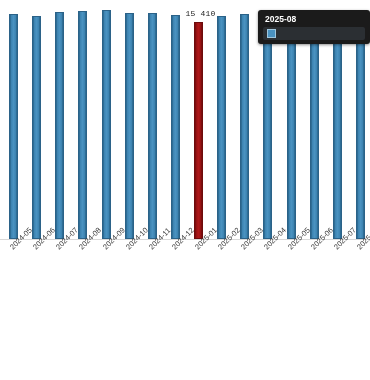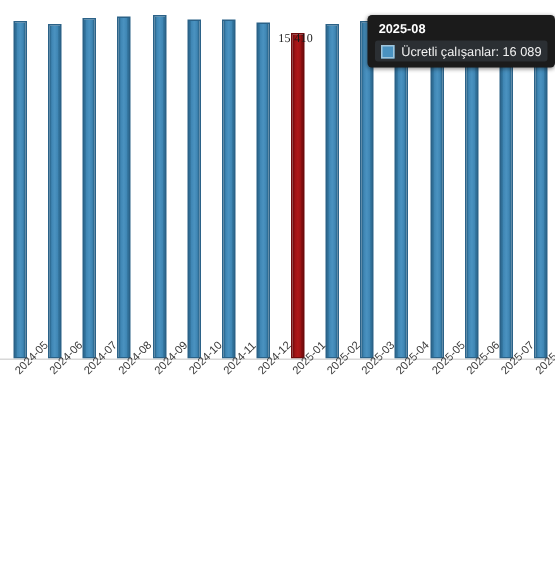--- a/index.html
+++ b/index.html
@@ -68,24 +68,23 @@
     width: 370px;
     height: 1px;
     background: #d8d8d8;
   }
 
   
   .value-label {
     position: absolute;
     font-size: 8px;
     color: #1a1a1a;
-    font-family: Liberation Serif, serif;
+    font-family: Liberation Mono, monospace;
     white-space: nowrap;
     letter-spacing: 0.2px;
-    margin-top: 12px;
   }
 
   
   .xaxis-layer {
     position: absolute;
     left: 0;
     top: 240px;
     width: 370px;
     height: 60px;
   }
@@ -186,17 +185,16 @@
       <span class="xtick" style="left: 285.5px; top: 5px;">2025-05</span>
       <span class="xtick" style="left: 308.5px; top: 5px;">2025-06</span>
       <span class="xtick" style="left: 331.5px; top: 5px;">2025-07</span>
       <span class="xtick" style="left: 354.5px; top: 5px;">2025-08</span>
     </div>
 
   <div class="tooltip">
     <div class="tooltip-title">2025-08</div>
     <div class="tooltip-row">
       <span class="tooltip-swatch"></span>
-      <span class="tooltip-text">Ücretli çalışanlar: 16 089</span>
     </div>
   </div>
 
 </div>
 
 </body></html>

